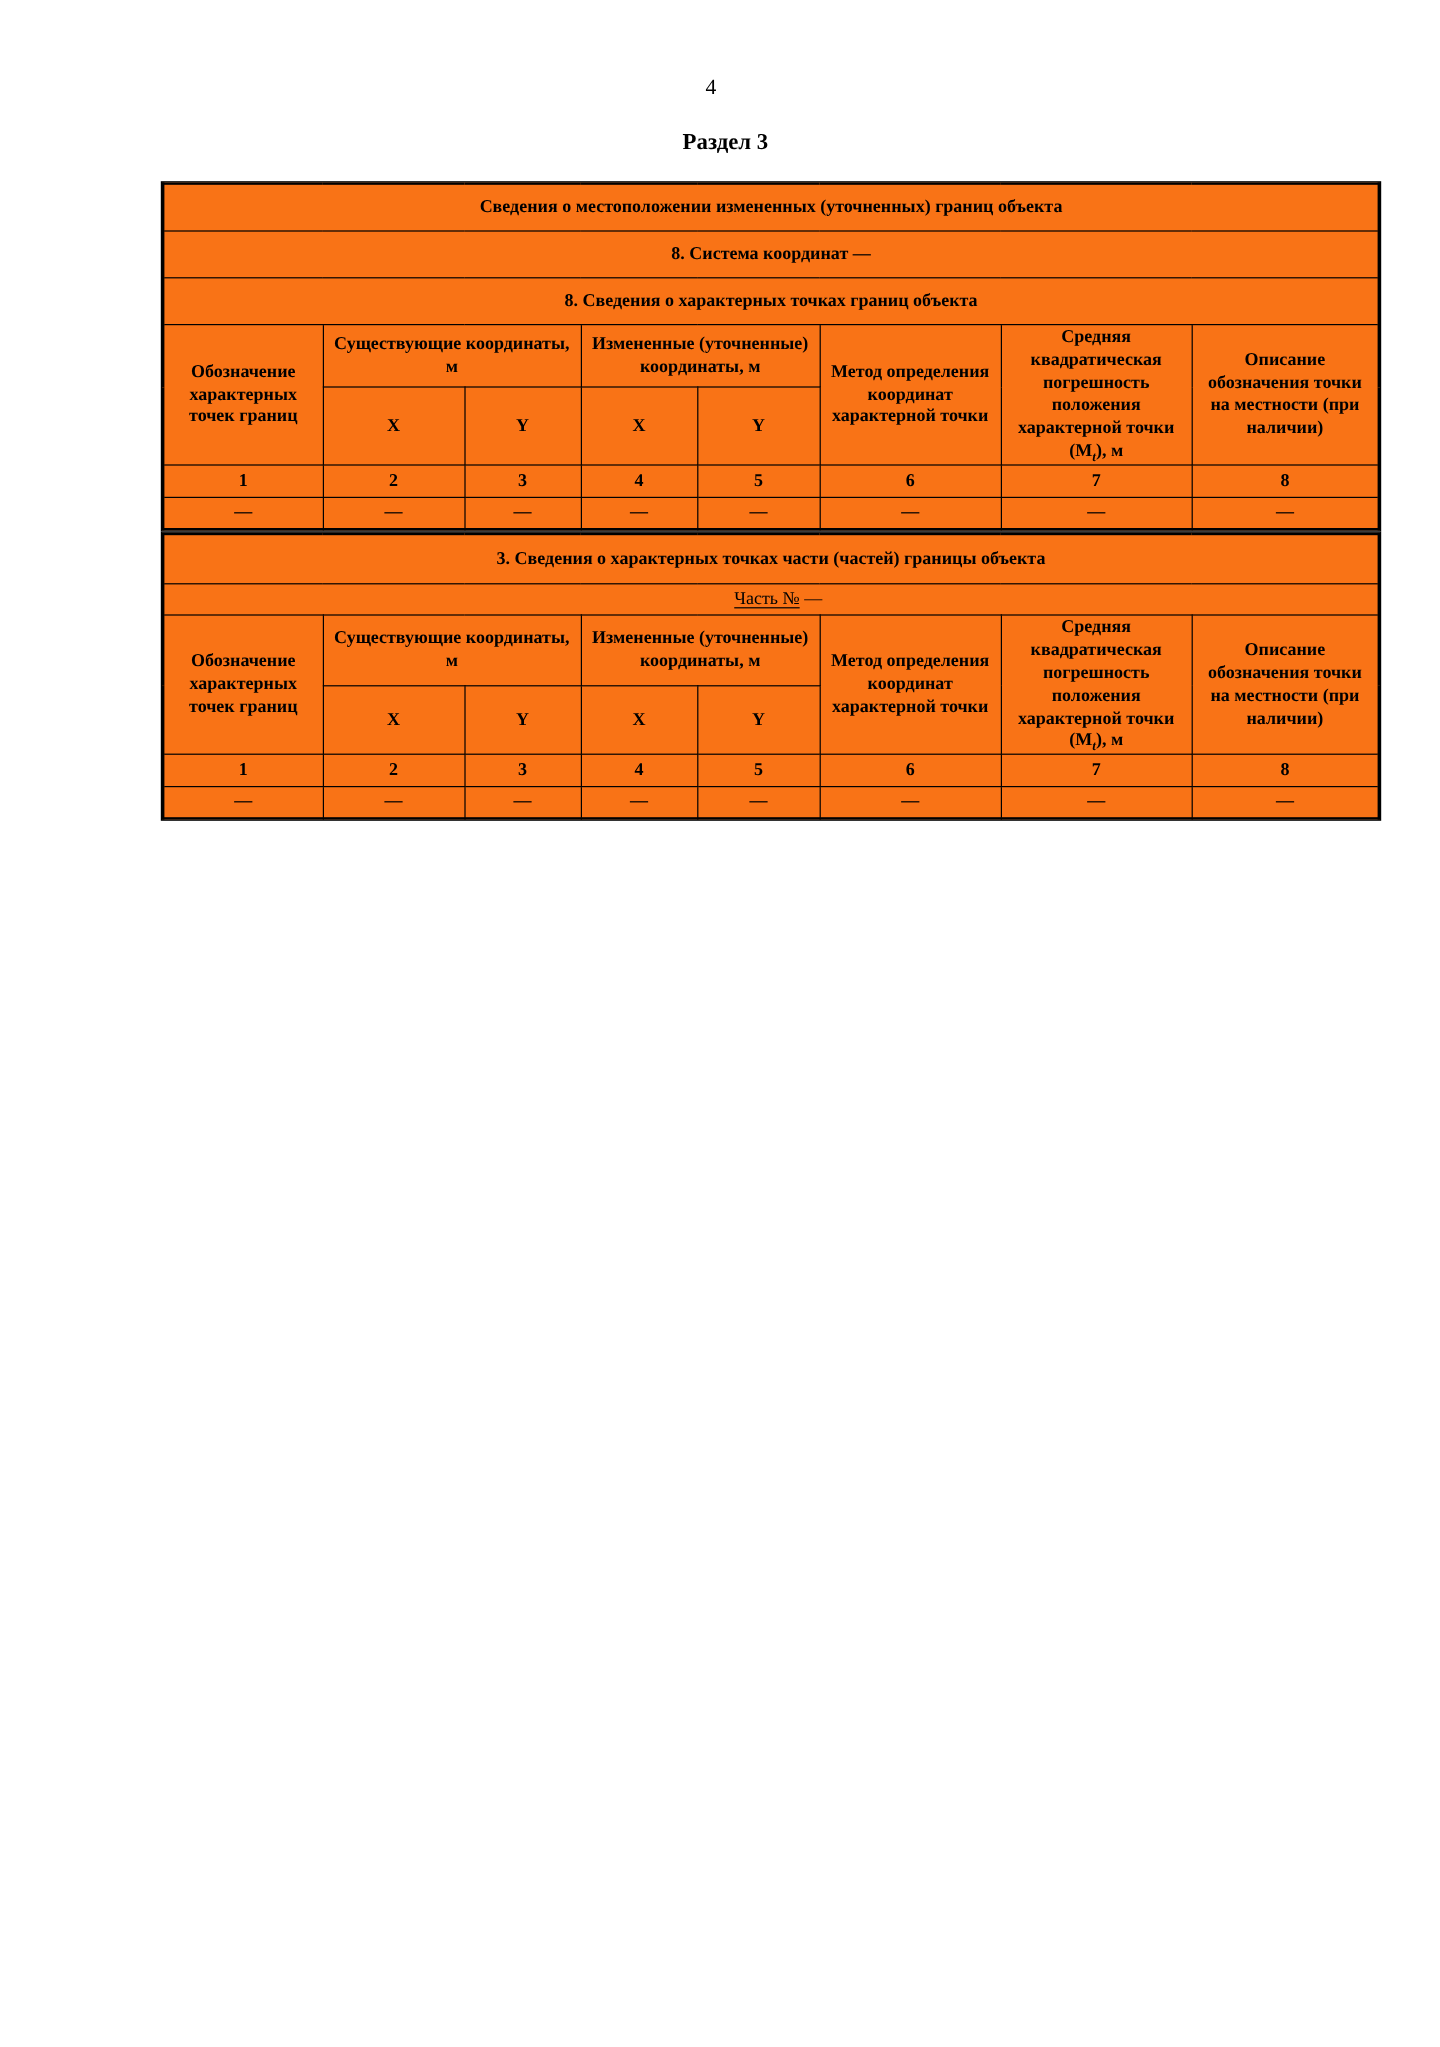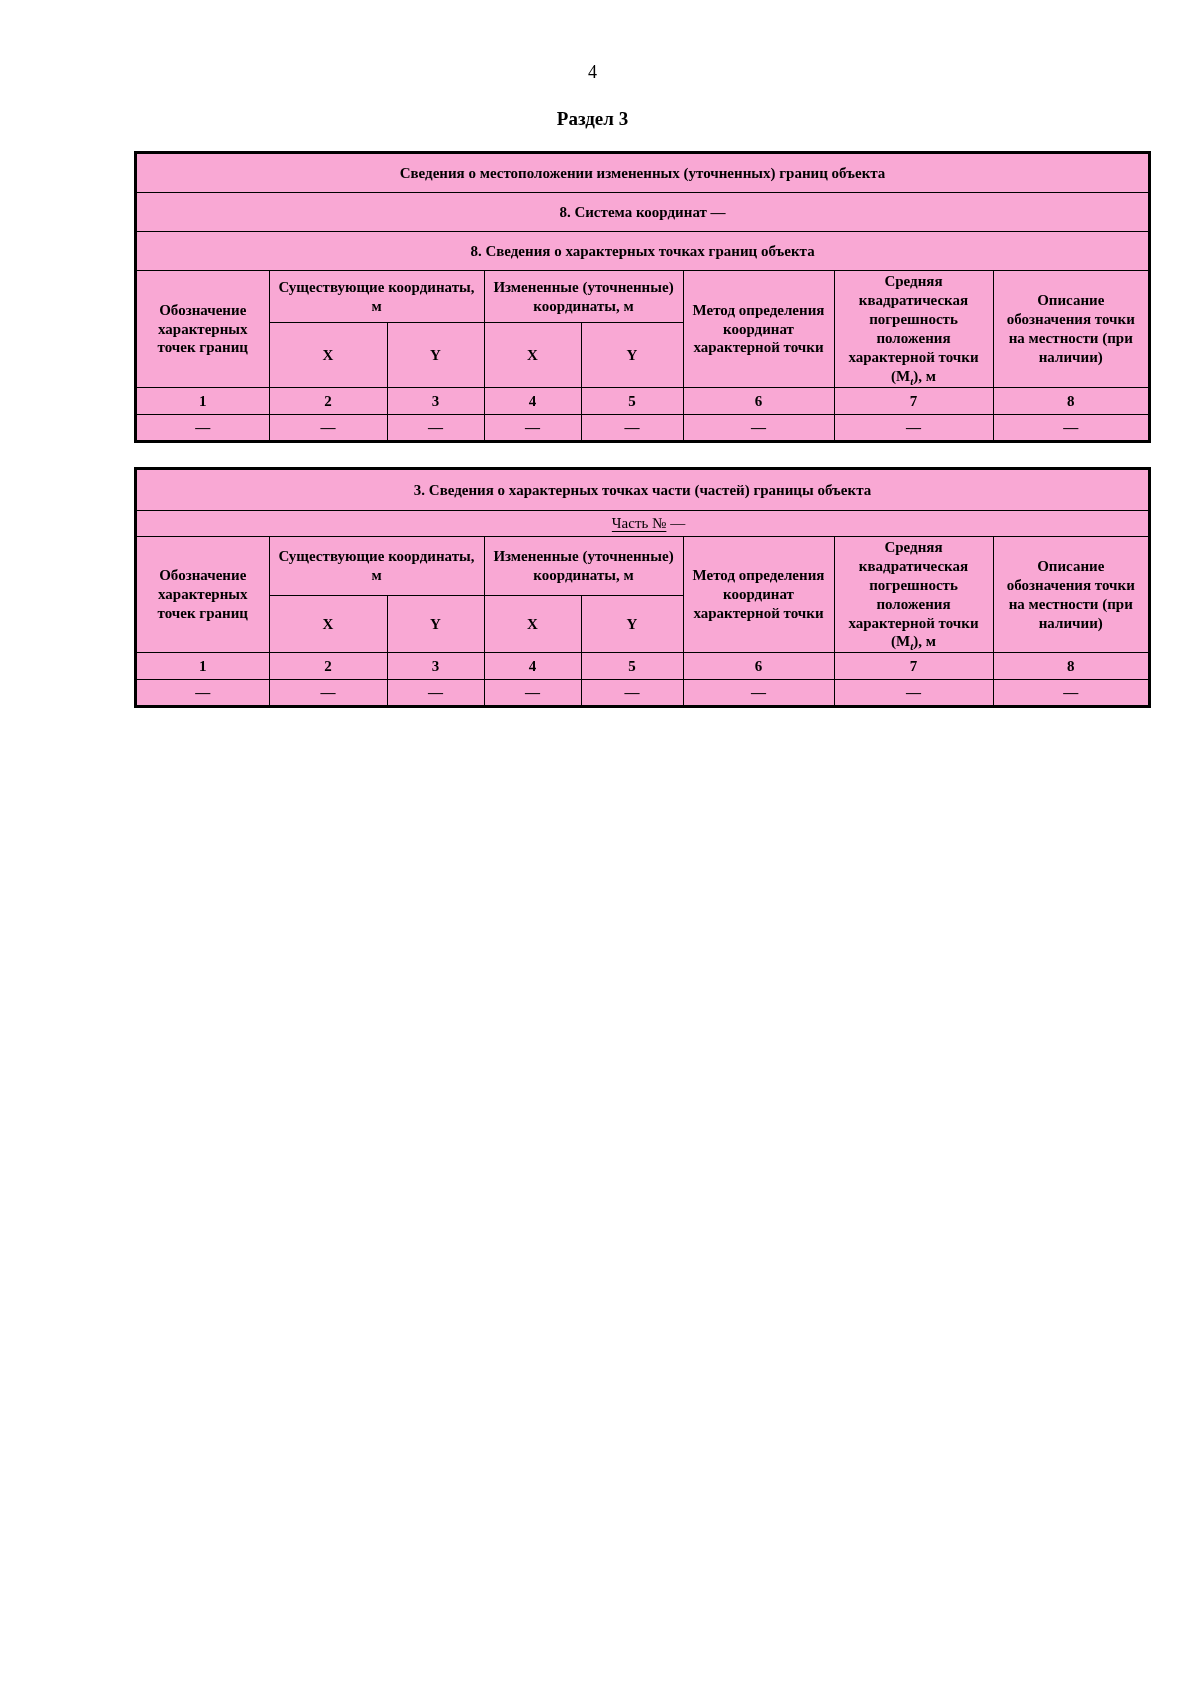--- a/index.html
+++ b/index.html
@@ -6,34 +6,34 @@
   body{
     width:1200px;height:1706px;background:#ffffff;position:relative;
     font-family:"Liberation Serif","DejaVu Serif",serif;color:#000;
     -webkit-font-smoothing:antialiased;
   }
   .page-number{
     position:absolute;top:62px;left:0;width:1185px;text-align:center;
     font-size:18px;font-weight:normal;
   }
   .section-heading{
-    position:absolute;top:108px;left:0;width:1185px;text-align:center;
+    position:absolute;top:108px;left:12px;width:1185px;text-align:center;
     font-size:19px;font-weight:bold;
   }
   table.form{
     position:absolute;left:135px;border-collapse:collapse;table-layout:fixed;
-    width:1013px;background:#f9a8d4;
+    width:1013px;background:#f97316;
   }
   table.form td{
     border:1.5px solid #000;overflow:hidden;
     font-size:15px;line-height:1.26;text-align:center;vertical-align:middle;
     padding:1px 5px;
   }
   table.t1{top:152px;}
-  table.t2{top:468px;}
+  table.t2{top:444px;}
   table.form{border:2.5px solid #000;outline:0.5px solid #000;}
   td.title-cell{
     height:36px;font-weight:bold;font-size:17.5px;text-align:center;
   }
   td.section-cell{
     height:36px;font-weight:bold;font-size:18px;text-align:left;padding-left:9px;
   }
   td.section-cell.t2-first{height:38px;}
   td.part-cell{
     height:23px;font-weight:normal;font-size:17px;text-align:left;padding-left:7px;

